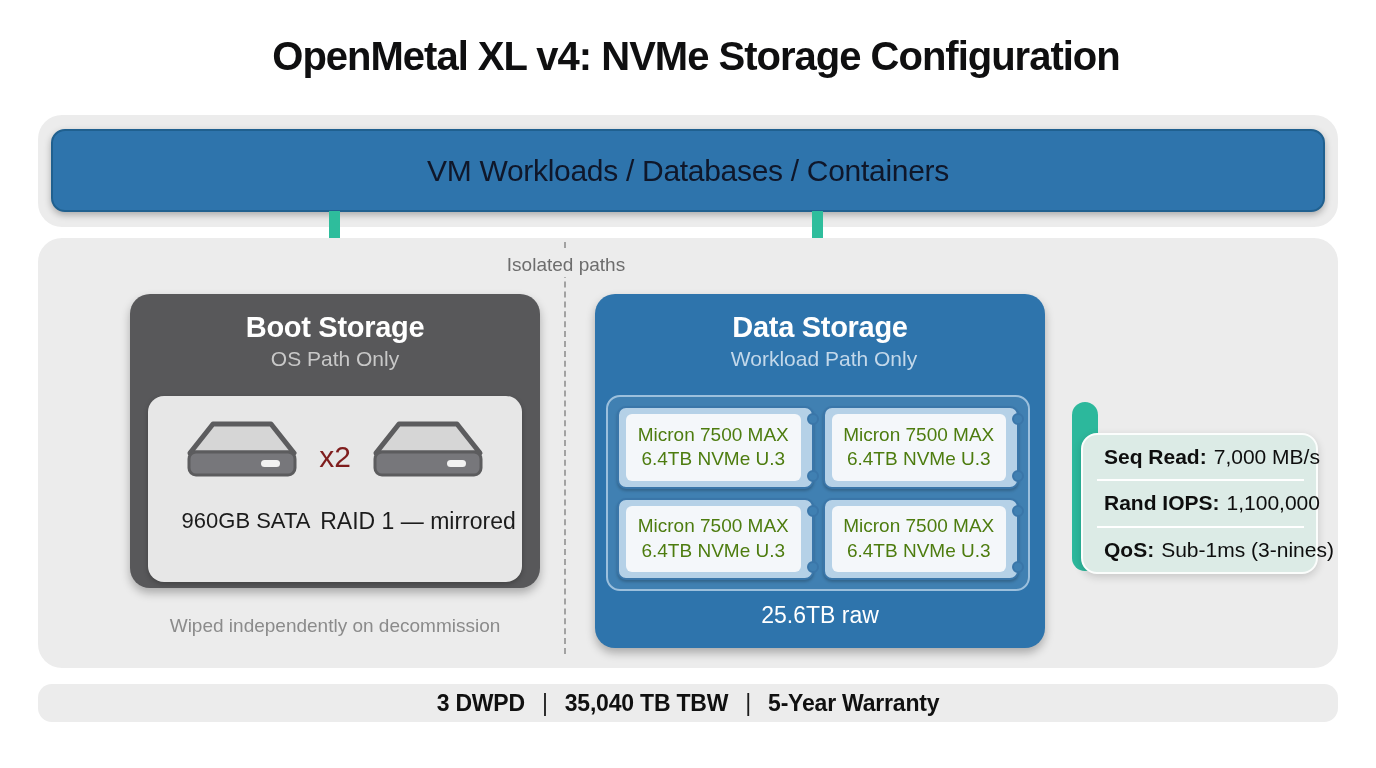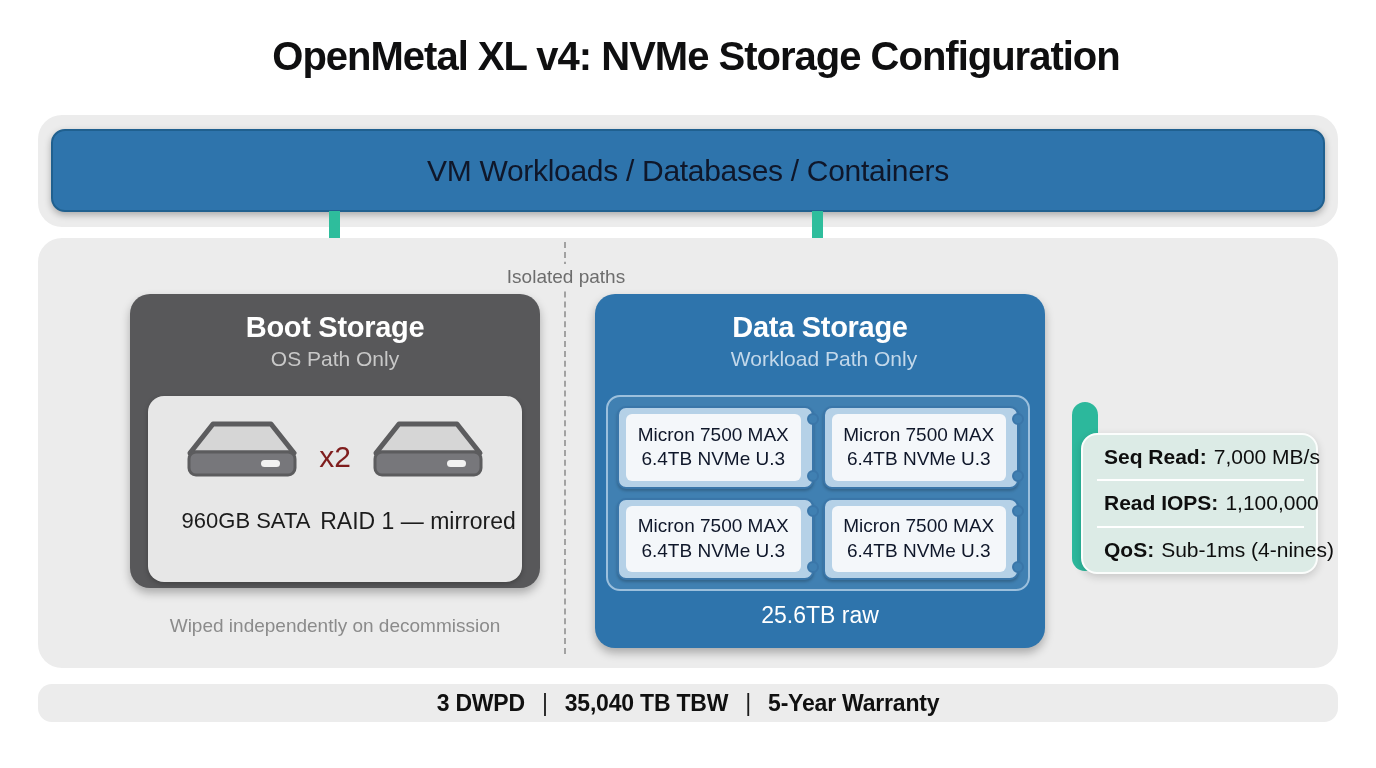--- a/index.html
+++ b/index.html
@@ -35,21 +35,21 @@
   .main-container {
     position: absolute; left: 38px; top: 238px; width: 1300px; height: 430px;
     background: #ececec; border-radius: 24px;
   }
   .dashed-divider {
     position: absolute; left: 526px; top: 4px; width: 0; height: 412px;
     border-left: 2px dashed #a2a2a2;
   }
   .isolated-label {
     position: absolute; left: 407px; top: 16px; width: 242px;
-    text-align: center; font-size: 19px; color: #6d6d6d; margin-top: 12px;
+    text-align: center; font-size: 19px; color: #6d6d6d;
   }
   .isolated-label em {
     font-style: normal; background: #ececec; padding: 2px 10px;
   }
 
   
   .boot-box {
     position: absolute; left: 92px; top: 56px; width: 410px; height: 294px;
     background: #58585a; border-radius: 20px;
     box-shadow: 0 5px 10px rgba(0,0,0,0.28);
@@ -108,21 +108,21 @@
     position: absolute; right: -7px; width: 12px; height: 12px; border-radius: 50%;
     background: #4080b2; border: 2px solid #3a76a9; box-sizing: border-box;
   }
   .nvme-card .notch.top { top: 5px; }
   .nvme-card .notch.bottom { bottom: 5px; }
   .nvme-card .card-face {
     position: absolute; left: 7px; right: 11px; top: 6px; bottom: 6px;
     background: #f4f7fa; border-radius: 6px;
     display: flex; flex-direction: column; align-items: center; justify-content: center;
   }
-  .card-face span { font-size: 19px; color: #0f172a; line-height: 1.28; }
+  .card-face span { font-size: 19px; color: #4d7c0f; line-height: 1.28; }
   .raw-label {
     position: absolute; left: 0; top: 308px; width: 100%; text-align: center;
     font-size: 23px; font-weight: 500; color: #ffffff;
   }
 
   
   .stats-wrap { position: absolute; left: 1034px; top: 161px; width: 246px; height: 175px; }
   .stats-accent {
     position: absolute; left: 0; top: 3px; bottom: 3px; width: 26px;
     background: #2cb89c; border-radius: 14px;
@@ -242,27 +242,27 @@
 
     <div class="stats-wrap">
       <div class="stats-accent"></div>
       <div class="stats-panel">
         <div class="stat-row">
           <span class="stat-label">Seq Read:</span>
           <span class="stat-value">7,000 MB/s</span>
         </div>
         <div class="stat-divider"></div>
         <div class="stat-row">
-          <span class="stat-label">Read IOPS:</span>
+          <span class="stat-label">Rand IOPS:</span>
           <span class="stat-value">1,100,000</span>
         </div>
         <div class="stat-divider"></div>
         <div class="stat-row">
           <span class="stat-label">QoS:</span>
-          <span class="stat-value">Sub-1ms (4-nines)</span>
+          <span class="stat-value">Sub-1ms (3-nines)</span>
         </div>
       </div>
     </div>
 
   </div>
 
   <div class="footer-bar">
     <span>3 DWPD</span>
     <span class="sep">|</span>
     <span>35,040 TB TBW</span>

